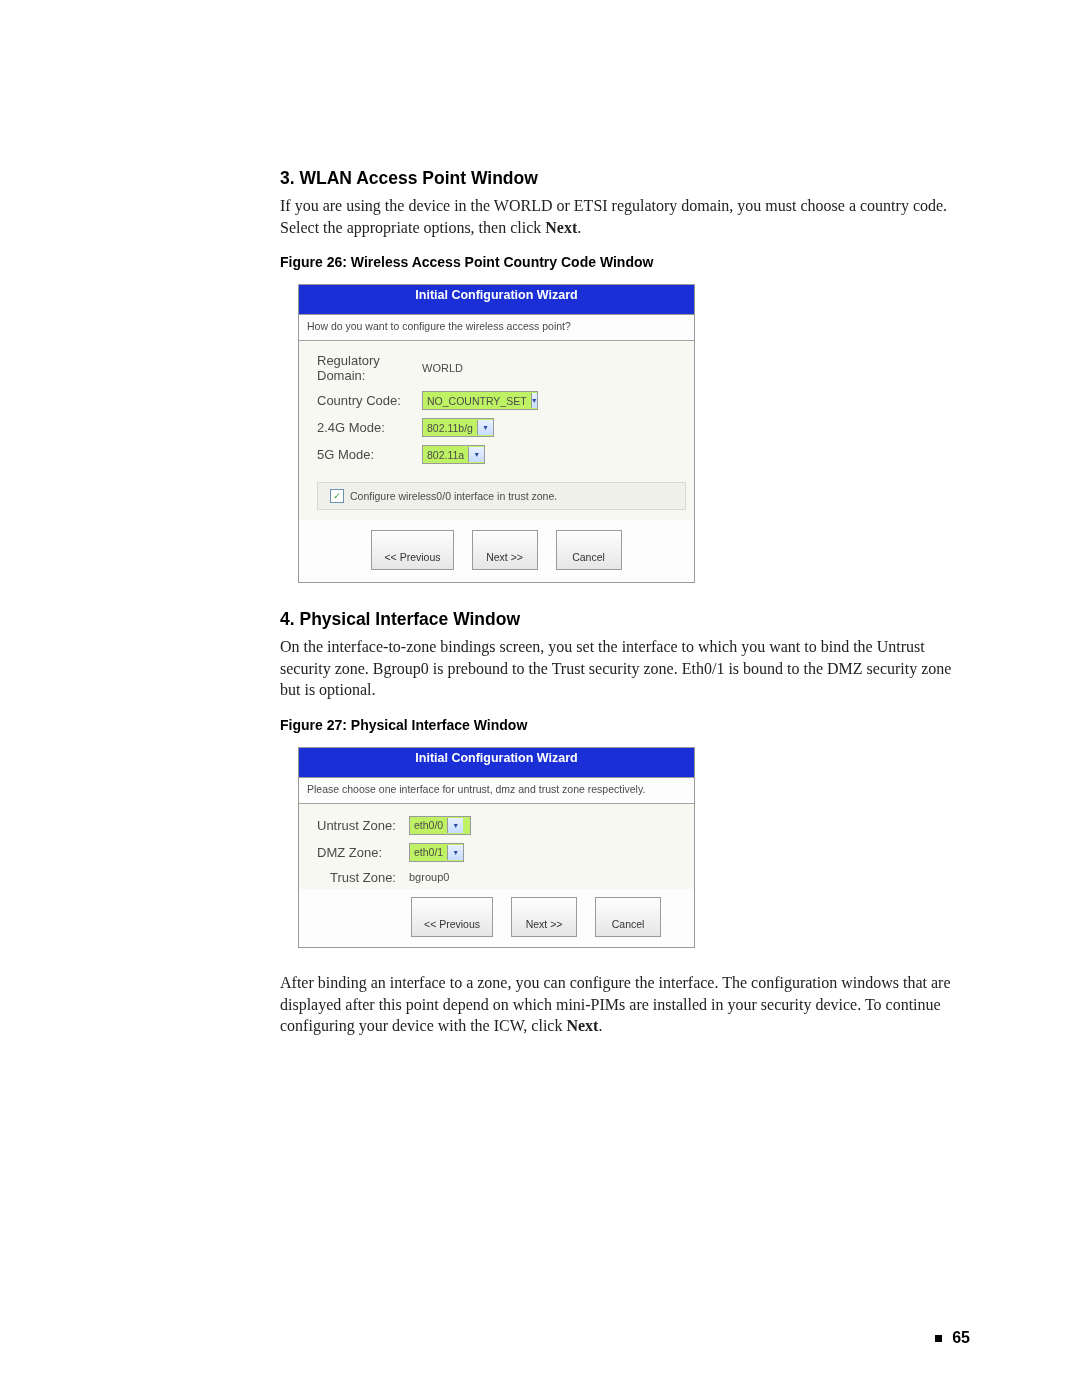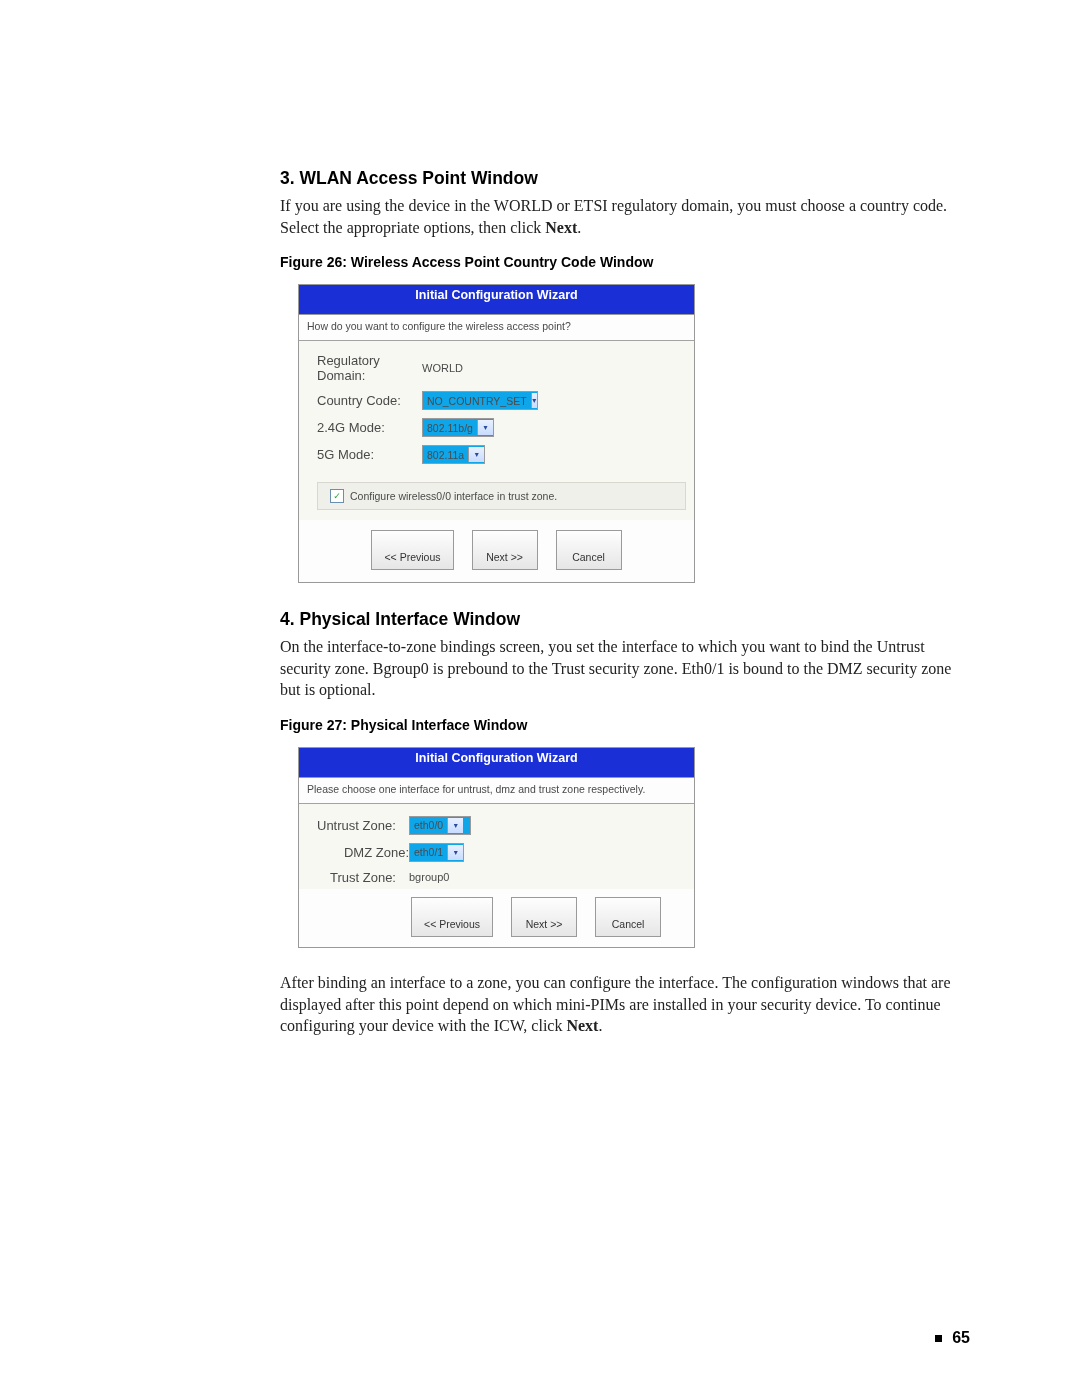--- a/index.html
+++ b/index.html
@@ -64,21 +64,21 @@
     padding: 12px 8px 10px 18px;
     background: #f8f8f3;
   }
   .row { display: flex; align-items: center; margin-bottom: 8px; }
   .row .lbl { width: 105px; font-size: 13px; }
   .row .val { font-size: 11px; }
   .sel {
     display: inline-flex;
     align-items: center;
     border: 1px solid #9a9a9a;
-    background: #0ea5e9;
+    background: #bef264;
     height: 17px;
     font-size: 10.5px;
     padding-left: 4px;
   }
   .sel .arrow {
     width: 15px; height: 15px;
     background: linear-gradient(#e8f0ff,#c8dcff);
     border-left: 1px solid #9a9a9a;
     margin-left: 4px;
     display: flex; align-items: center; justify-content: center;
@@ -203,21 +203,21 @@
     <div class="wiz-prompt">Please choose one interface for untrust, dmz and trust zone respectively.</div>
     <div class="wiz-body">
       <div class="row">
         <div class="lbl" style="width:92px;">Untrust Zone:</div>
         <div class="sel" style="width:56px;">
           <span>eth0/0</span>
           <span class="arrow">▾</span>
         </div>
       </div>
       <div class="row">
-        <div class="lbl" style="width:92px;text-align:right;">DMZ Zone:</div>
+        <div class="lbl" style="width:92px;">DMZ Zone:</div>
         <div class="sel">
           <span>eth0/1</span>
           <span class="arrow">▾</span>
         </div>
       </div>
       <div class="row" style="margin-bottom:2px;">
         <div class="lbl" style="width:92px;text-align:center;">Trust Zone:</div>
         <div class="val">bgroup0</div>
       </div>
     </div>

